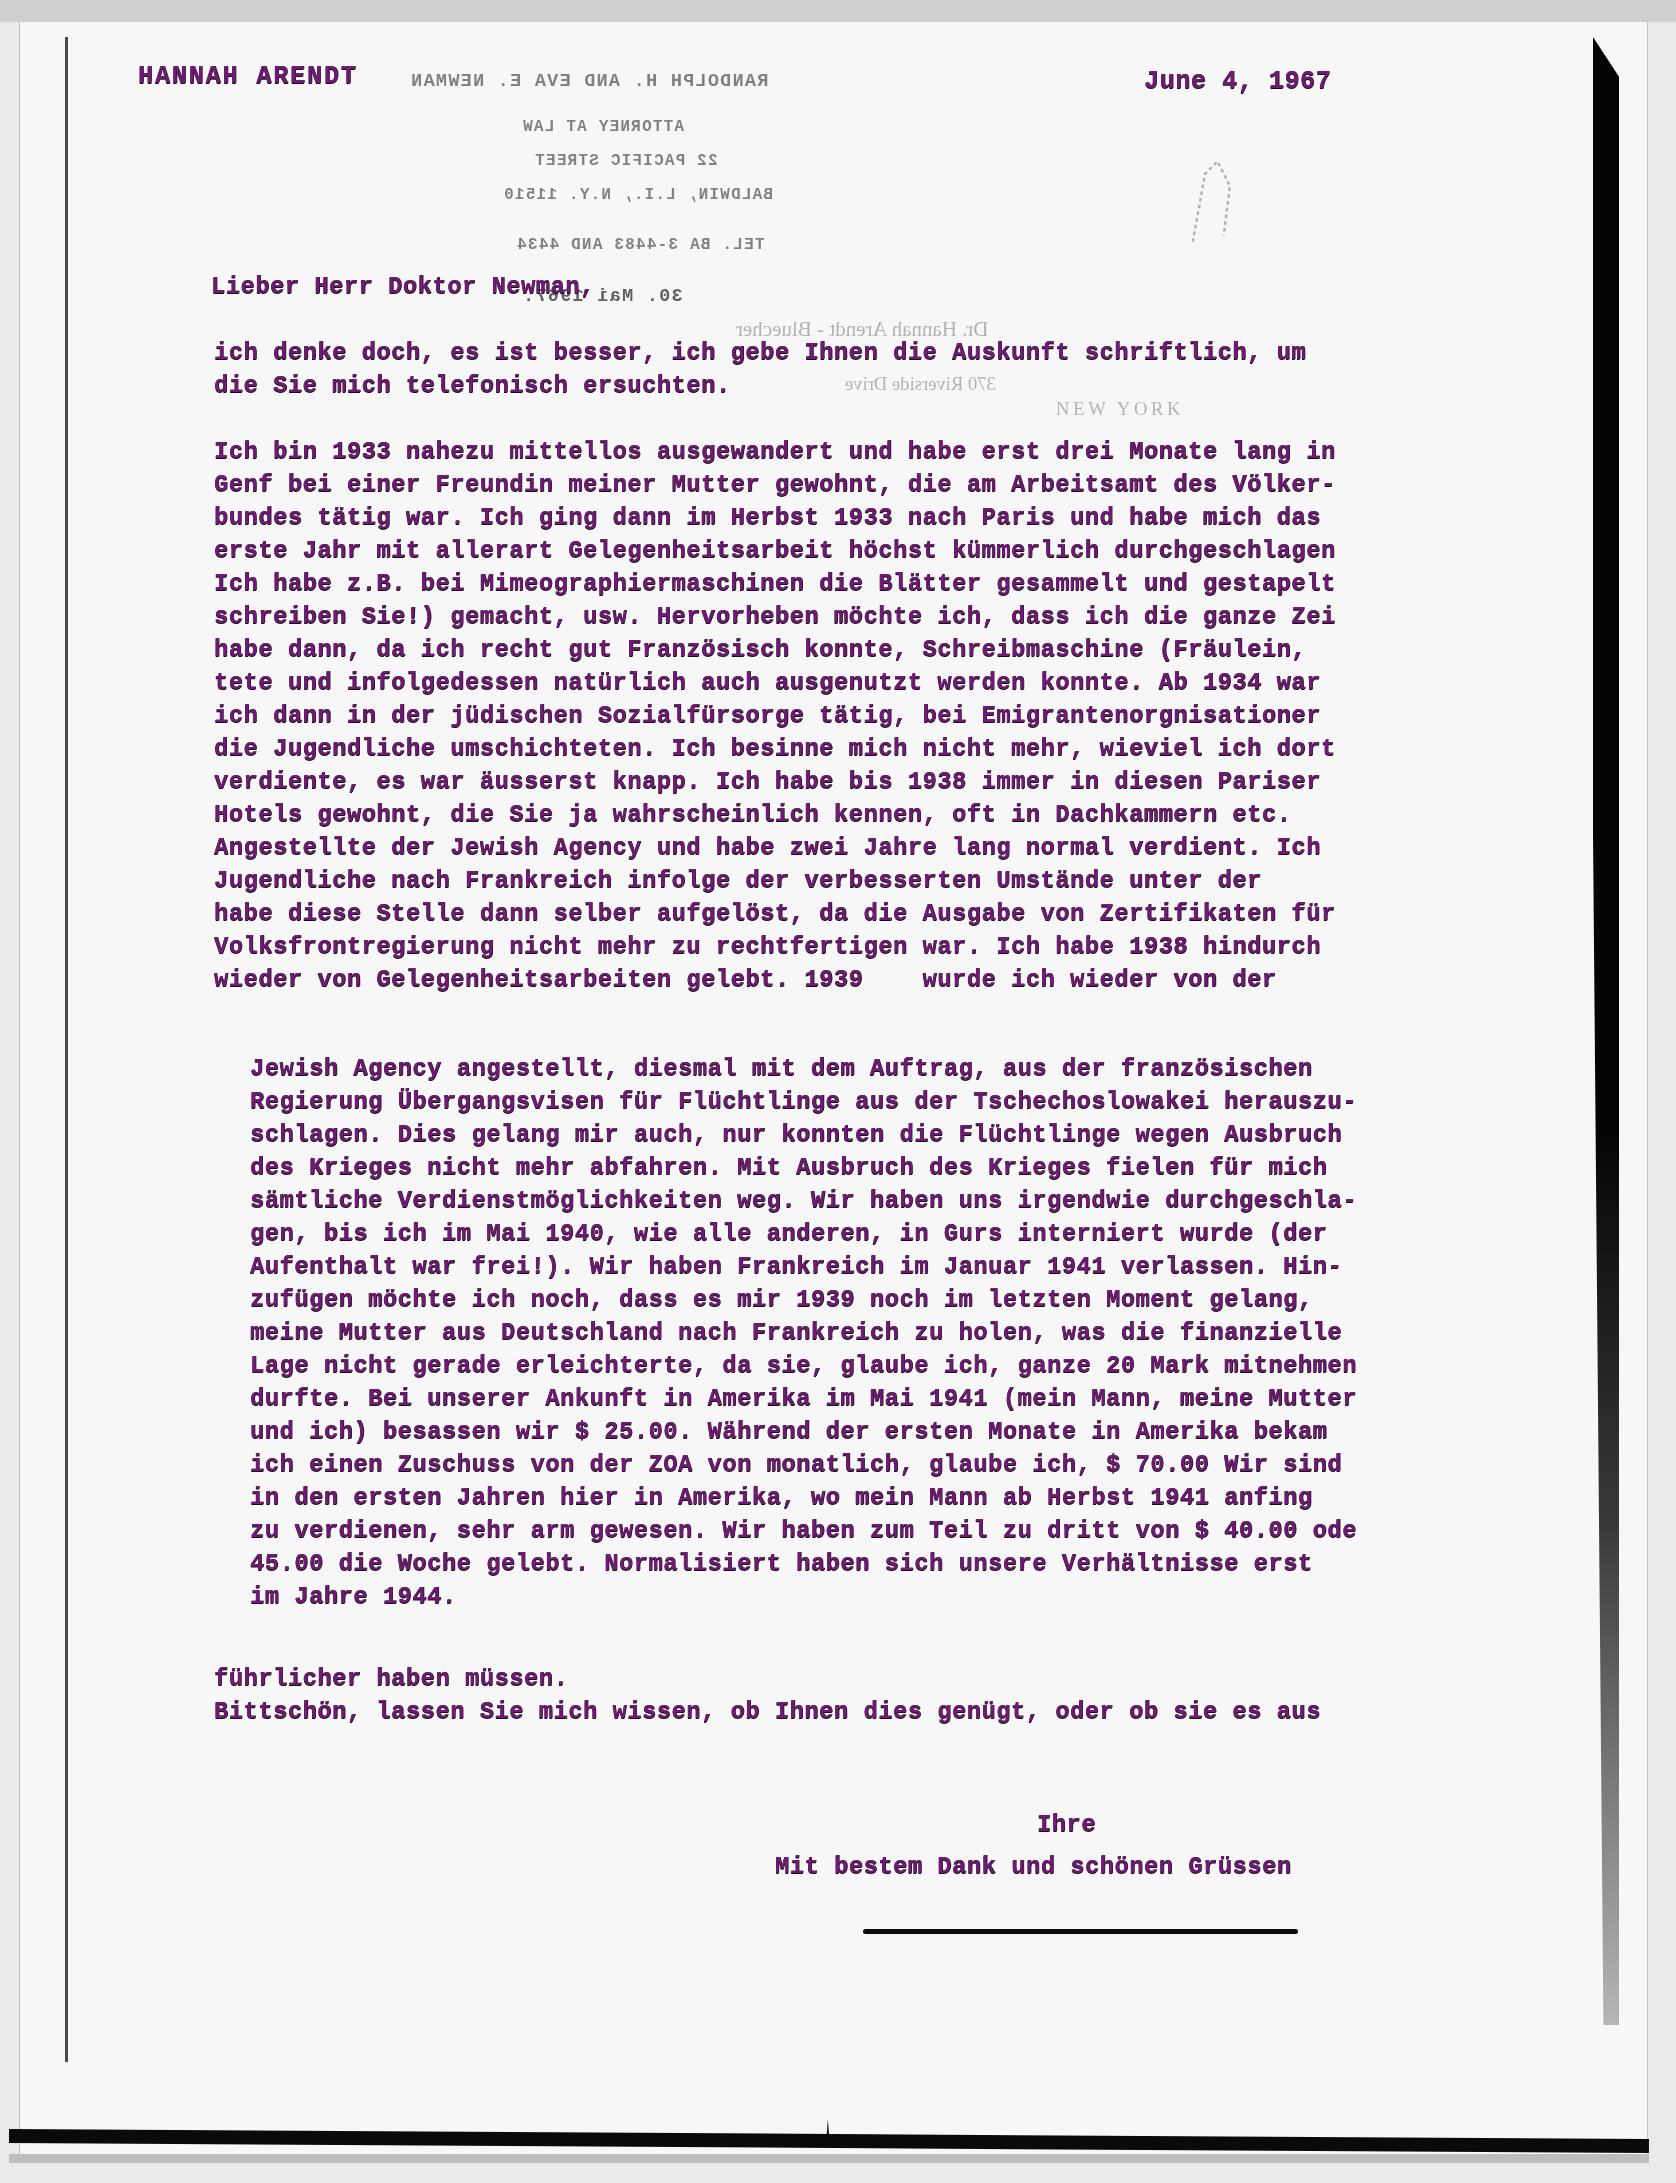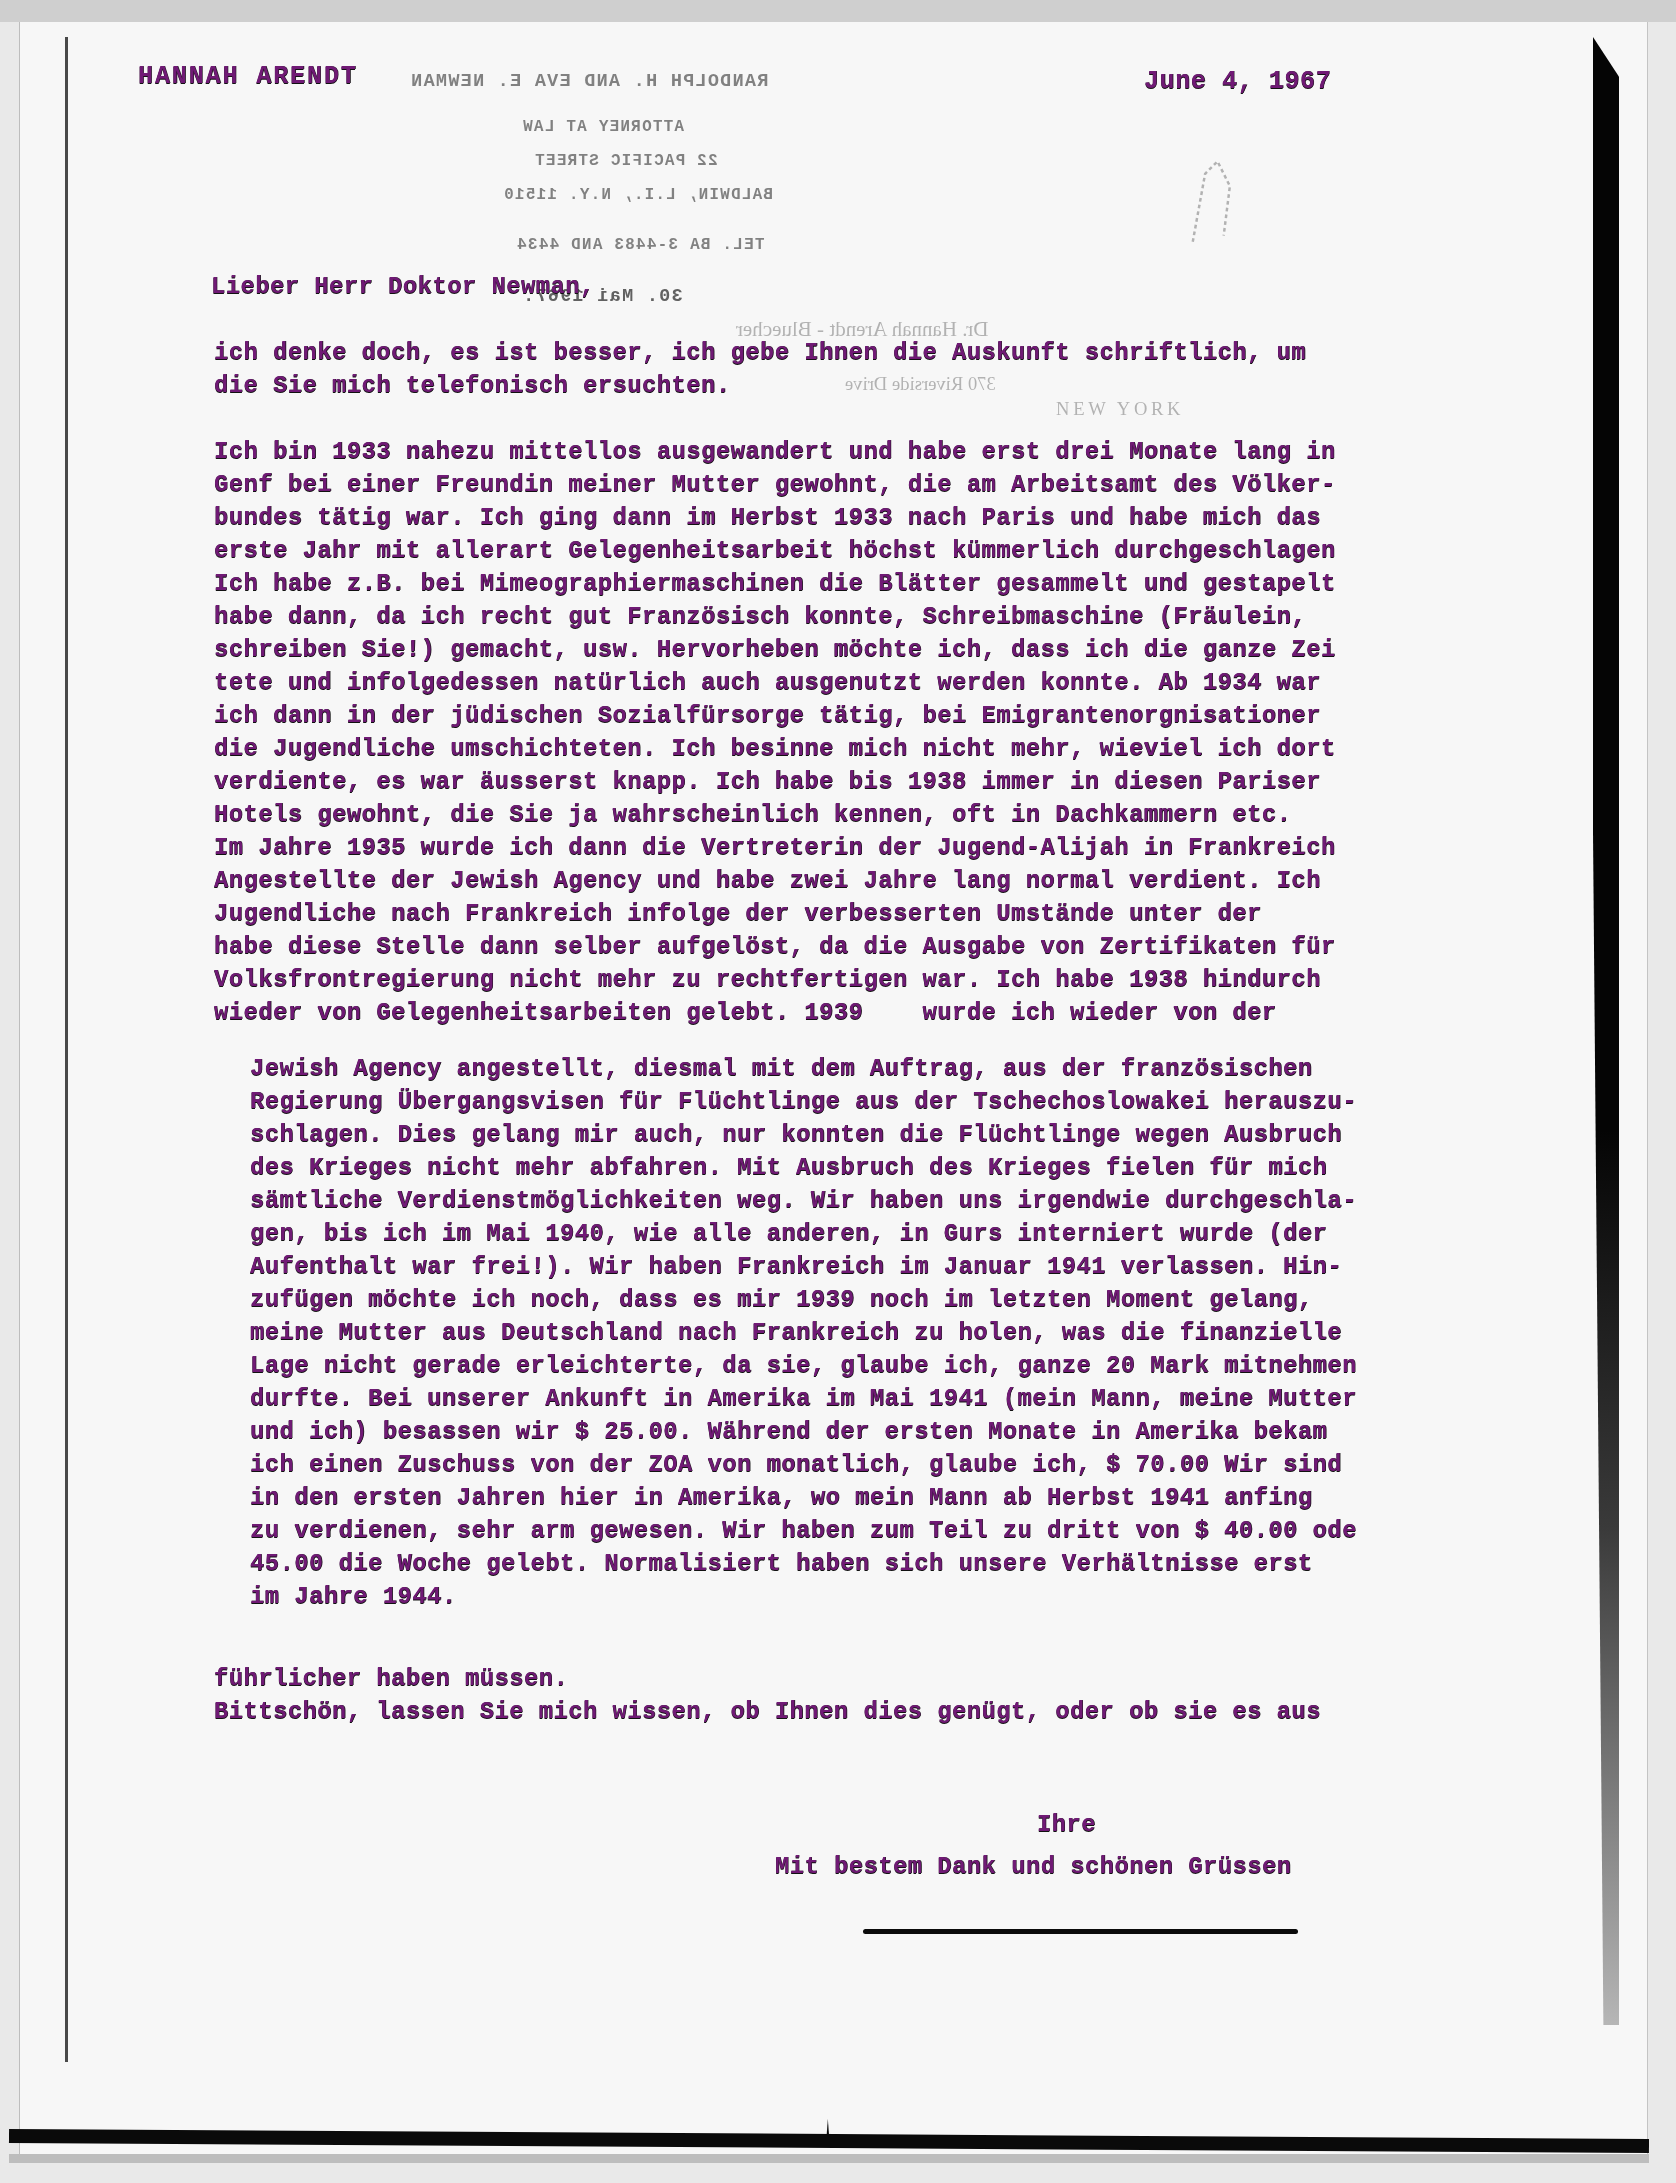--- a/index.html
+++ b/index.html
@@ -98,28 +98,27 @@
   <span class="type line">ich denke doch, es ist besser, ich gebe Ihnen die Auskunft schriftlich, um</span>
   <span class="type line">die Sie mich telefonisch ersuchten.</span>
 </div>
 
 <div class="para p2">
   <span class="type line">Ich bin 1933 nahezu mittellos ausgewandert und habe erst drei Monate lang in</span>
   <span class="type line">Genf bei einer Freundin meiner Mutter gewohnt, die am Arbeitsamt des Völker-</span>
   <span class="type line">bundes tätig war. Ich ging dann im Herbst 1933 nach Paris und habe mich das</span>
   <span class="type line">erste Jahr mit allerart Gelegenheitsarbeit höchst kümmerlich durchgeschlagen</span>
   <span class="type line">Ich habe z.B. bei Mimeographiermaschinen die Blätter gesammelt und gestapelt</span>
+  <span class="type line">schreiben Sie!) gemacht, usw. Hervorheben möchte ich, dass ich die ganze Zei</span>
   <span class="type line">habe dann, da ich recht gut Französisch konnte, Schreibmaschine (Fräulein,</span>
-  <span class="type line">schreiben Sie!) gemacht, usw. Hervorheben möchte ich, dass ich die ganze Zei</span>
   <span class="type line">tete und infolgedessen natürlich auch ausgenutzt werden konnte. Ab 1934 war</span>
   <span class="type line">ich dann in der jüdischen Sozialfürsorge tätig, bei Emigrantenorgnisationer</span>
   <span class="type line">die Jugendliche umschichteten. Ich besinne mich nicht mehr, wieviel ich dort</span>
   <span class="type line">verdiente, es war äusserst knapp. Ich habe bis 1938 immer in diesen Pariser</span>
   <span class="type line">Hotels gewohnt, die Sie ja wahrscheinlich kennen, oft in Dachkammern etc.</span>
-  <span class="type line">Im Jahre 1935 wurde ich dann die Vertreterin der Jugend-Alijah in Frankreich</span>
   <span class="type line">Angestellte der Jewish Agency und habe zwei Jahre lang normal verdient. Ich</span>
   <span class="type line">Jugendliche nach Frankreich infolge der verbesserten Umstände unter der</span>
   <span class="type line">habe diese Stelle dann selber aufgelöst, da die Ausgabe von Zertifikaten für</span>
   <span class="type line">Volksfrontregierung nicht mehr zu rechtfertigen war. Ich habe 1938 hindurch</span>
   <span class="type line">wieder von Gelegenheitsarbeiten gelebt. 1939    wurde ich wieder von der</span>
 </div>
 
 <div class="para p3">
   <span class="type line">Jewish Agency angestellt, diesmal mit dem Auftrag, aus der französischen</span>
   <span class="type line">Regierung Übergangsvisen für Flüchtlinge aus der Tschechoslowakei herauszu-</span>

